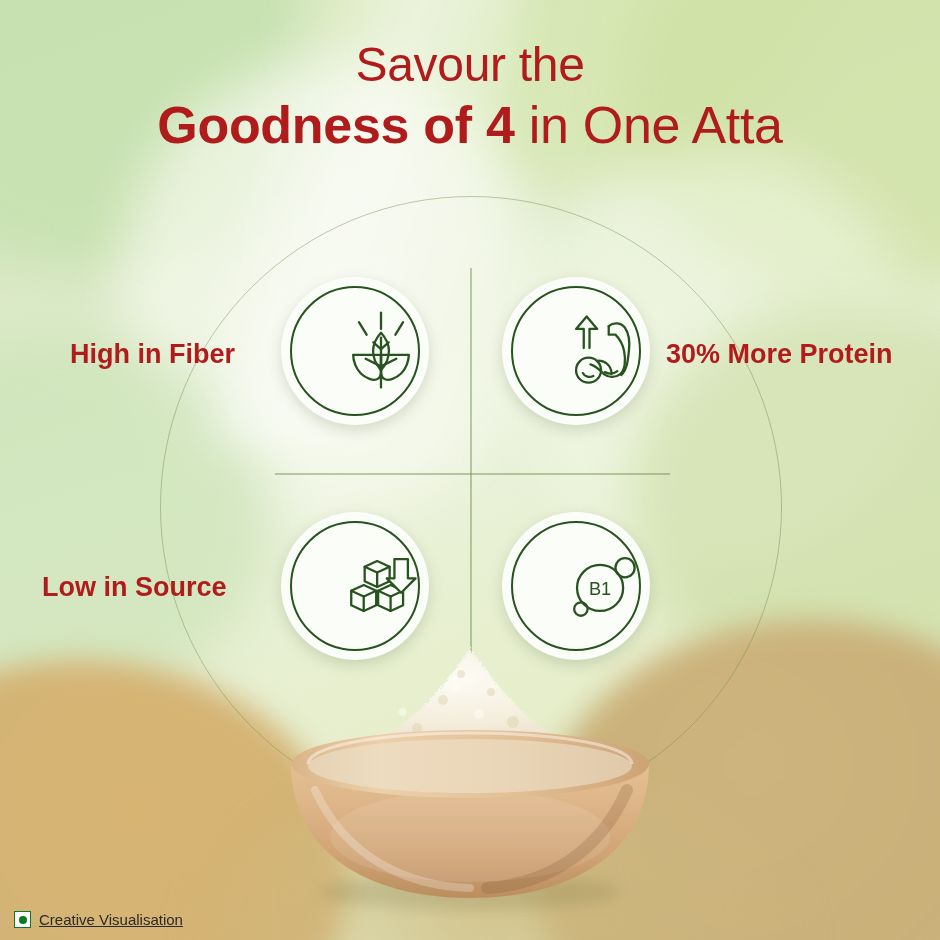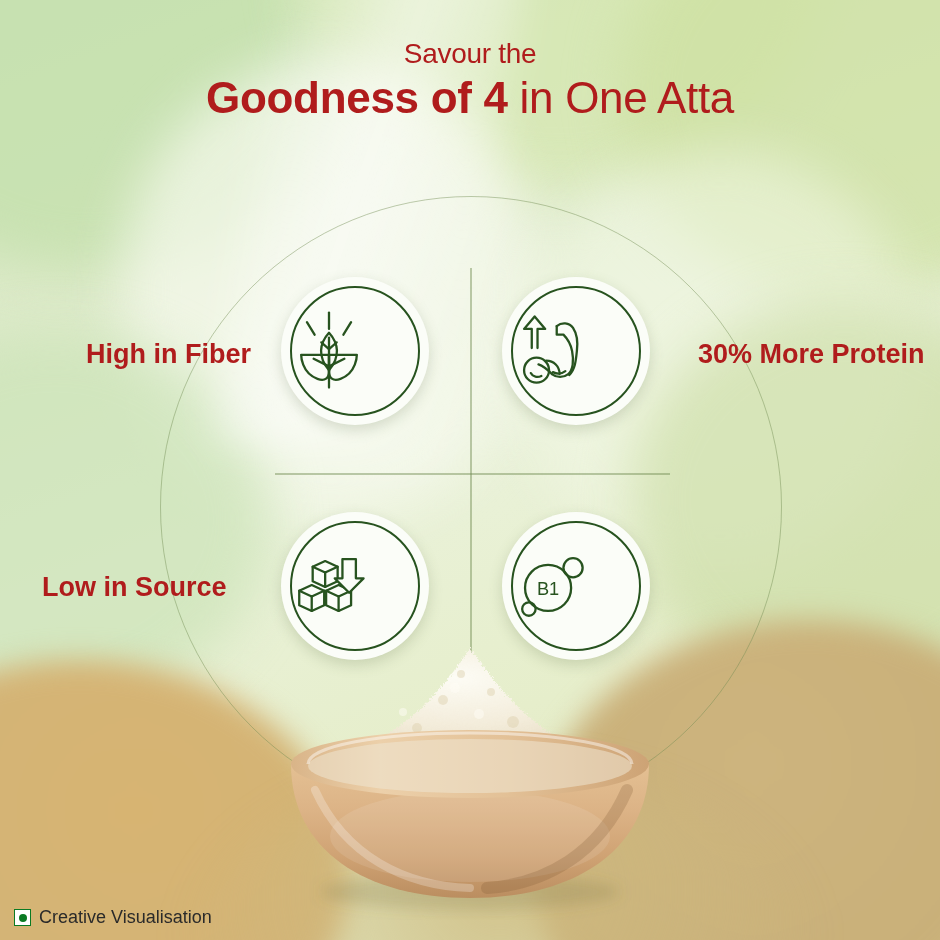--- a/index.html
+++ b/index.html
@@ -79,39 +79,39 @@
   .headline {
     position: absolute;
     left: 0; right: 0; top: 38px;
     text-align: center;
     color: #b01c1c;
     line-height: 1.12;
     letter-spacing: -0.3px;
   }
   .headline .line1 {
     display: block;
-    font-size: 28px;
+    font-size: 48px;
     font-weight: 400;
   }
   .headline .line2 {
     display: block;
-    font-size: 44px;
+    font-size: 52px;
     font-weight: 400;
     margin-top: 4px;
   }
   .headline .strong { font-weight: 700; }
 
   
   .badge {
     position: absolute;
     width: 148px; height: 148px;
     border-radius: 50%;
     background: #fbfdf8;
     box-shadow: 0 5px 14px rgba(90,110,70,.22);
-    display: flex; align-items: center; justify-content: flex-start;
+    display: flex; align-items: center; justify-content: flex-end;
   }
   .badge .ring {
     position: absolute;
     inset: 9px;
     border: 2px solid #27531f;
     border-radius: 50%;
   }
   .badge svg { position: relative; width: 96px; height: 96px; display:block; }
 
   .badge-fiber   { left: 281px; top: 277px; }
@@ -121,22 +121,22 @@
 
   
   .flabel {
     position: absolute;
     color: #b01c1c;
     font-size: 27px;
     font-weight: 700;
     line-height: 1.24;
     white-space: pre-line;
   }
-  .lbl-fiber   { left: 70px;  top: 338px; margin-left: 16px; }
-  .lbl-protein { left: 666px; top: 338px; margin-left: 32px; }
+  .lbl-fiber   { left: 70px;  top: 338px; }
+  .lbl-protein { left: 666px; top: 338px; }
   .lbl-sugar   { left: 42px;  top: 571px; }
   .lbl-vitamin { left: 714px; top: 546px; }
 
   
   .bowl-wrap { position: absolute; left: 255px; top: 640px; width: 430px; height: 280px; }
   .bowl-wrap svg { width: 430px; height: 280px; display: block; }
 
   
   .footer {
     position: absolute;
@@ -144,21 +144,21 @@
     display: flex; align-items: center; gap: 8px;
   }
   .veg-mark {
     width: 15px; height: 15px;
     border: 1.6px solid #0b7a23;
     background: #ffffff;
     display: flex; align-items: center; justify-content: center;
     flex: none;
   }
   .veg-dot { width: 8px; height: 8px; border-radius: 50%; background: #0b7a23; }
-  .footer-text { font-size: 18px; color: #2a2a2a; }
+  .footer-text { font-size: 15px; color: #2a2a2a; text-decoration: underline; }
 </style>
 </head>
 <body>
 
 <div id="poster">
 
   <div class="bg-layer bg-base"></div>
   <div class="blob blob-tl"></div>
   <div class="blob blob-topmid"></div>
   <div class="blob blob-tr"></div>

